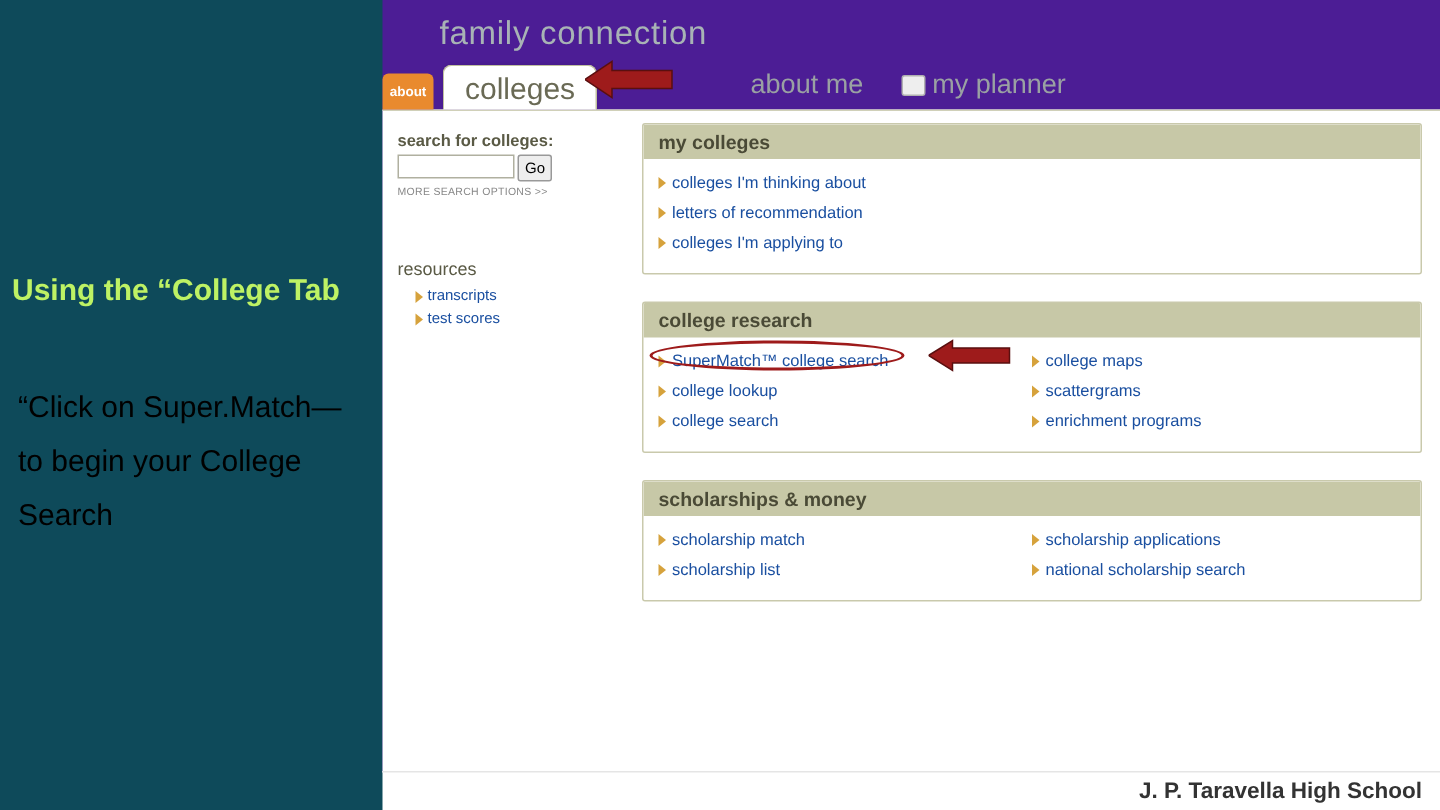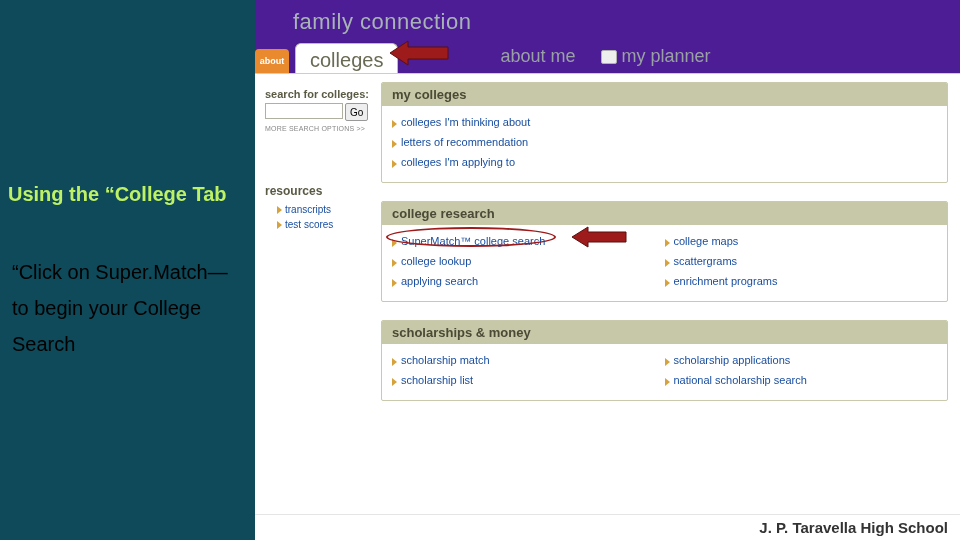--- a/index.html
+++ b/index.html
@@ -52,36 +52,36 @@
 
   .sidebar {
     width: 126px; padding: 6px 8px 0 10px; font-size: 11px; color: #555;
   }
   .search-label { font-weight: bold; color: #5a5a45; font-size: 11px; margin-bottom: 3px; }
   .search-row { display: flex; gap: 2px; margin-bottom: 4px; }
   .search-input { width: 78px; height: 16px; border: 1px solid #b0b0a0; font-size: 10px; padding: 0 2px; }
   .go-btn { font-size: 10px; height: 18px; padding: 0 4px; border: 1px solid #999; background: #eee; border-radius: 2px; cursor: pointer; }
   .more-opts { font-size: 7px; color: #888; letter-spacing: 0.2px; }
 
-  .res-head { margin-top: 52px; font-weight: bold; color: #5a5a45; font-size: 12px; margin-bottom: 4px; }
+  .res-head { margin-top: 40px; font-weight: normal; color: #5a5a45; font-size: 12px; margin-bottom: 4px; }
   .side-link { color: #1a4fa0; font-size: 10px; padding: 2px 12px; display: flex; align-items: center; gap: 3px; cursor: pointer; }
 
-  .main-col { flex: 1; padding-right: 12px; }
+  .main-col { flex: 1; padding-right: 12px; margin-left: 47px; }
 
   .panel { border: 1px solid #c9c9ac; margin-bottom: 18px; border-radius: 2px; overflow: hidden; }
   .panel-head {
     background: #c7c8a7; color: #4a4a36; font-size: 13px; font-weight: bold;
     padding: 4px 10px;
   }
   .panel-body { padding: 6px 10px 10px 10px; }
 
   .link-row { display: flex; }
   .link-col { flex: 1; }
   .plink {
-    display: flex; align-items: flex-end; gap: 4px;
+    display: flex; align-items: center; gap: 4px;
     color: #1a4fa0; font-size: 11px; padding: 4px 0; cursor: pointer;
   }
   .chev {
     width: 0; height: 0; border-top: 4px solid transparent;
     border-bottom: 4px solid transparent; border-left: 5px solid #d6a23c;
     display: inline-block;
   }
 
   .circled { position: relative; }
   .oval {
@@ -190,21 +190,21 @@
                       <polygon points="0,12 16,2 16,7 54,7 54,17 16,17 16,22" fill="#9e1b1b" stroke="#5a0f0f" stroke-width="1"></polygon>
                     </svg>
                 </span>
               </div>
               <div class="plink">
                   <span class="chev"></span>
                   <span>college lookup</span>
                 </div>
               <div class="plink">
                   <span class="chev"></span>
-                  <span>applying search</span>
+                  <span>college search</span>
                 </div>
             </div>
             <div class="link-col">
               <div class="plink">
                   <span class="chev"></span>
                   <span>college maps</span>
                 </div>
               <div class="plink">
                   <span class="chev"></span>
                   <span>scattergrams</span>

